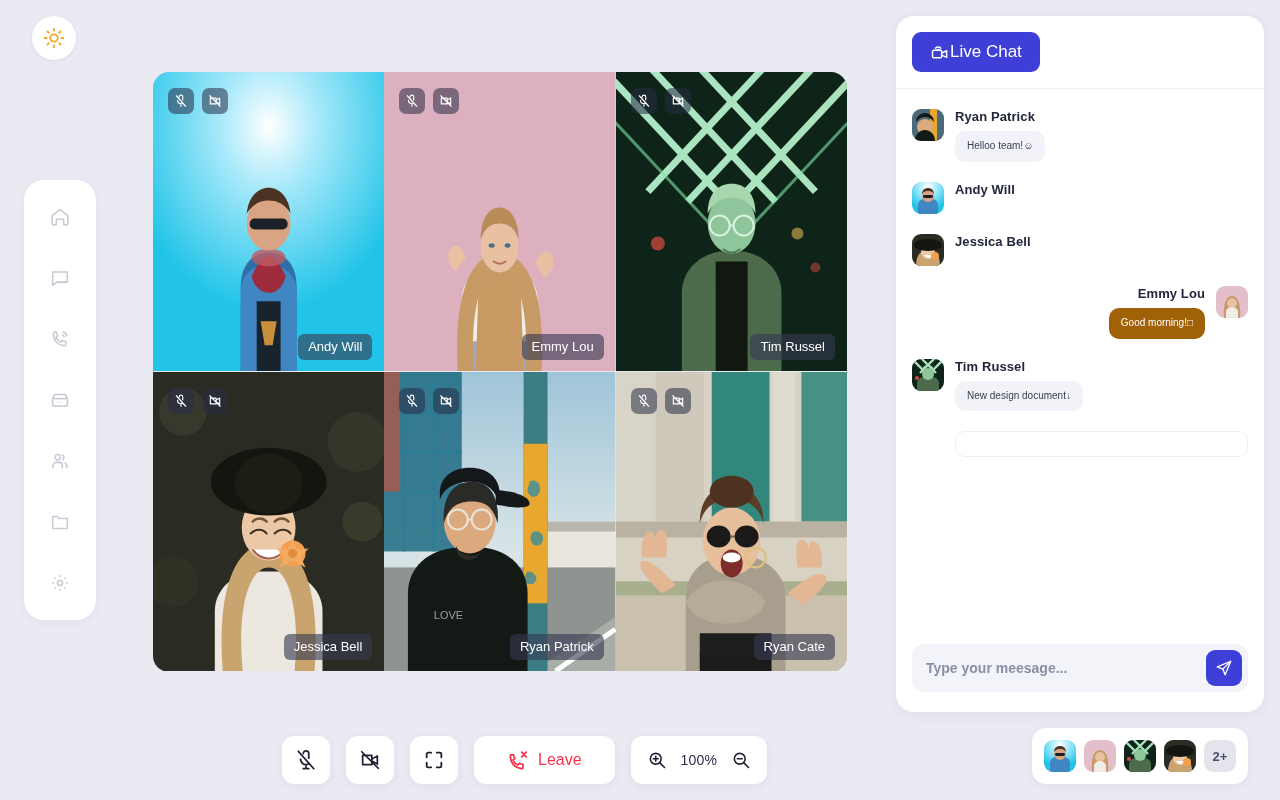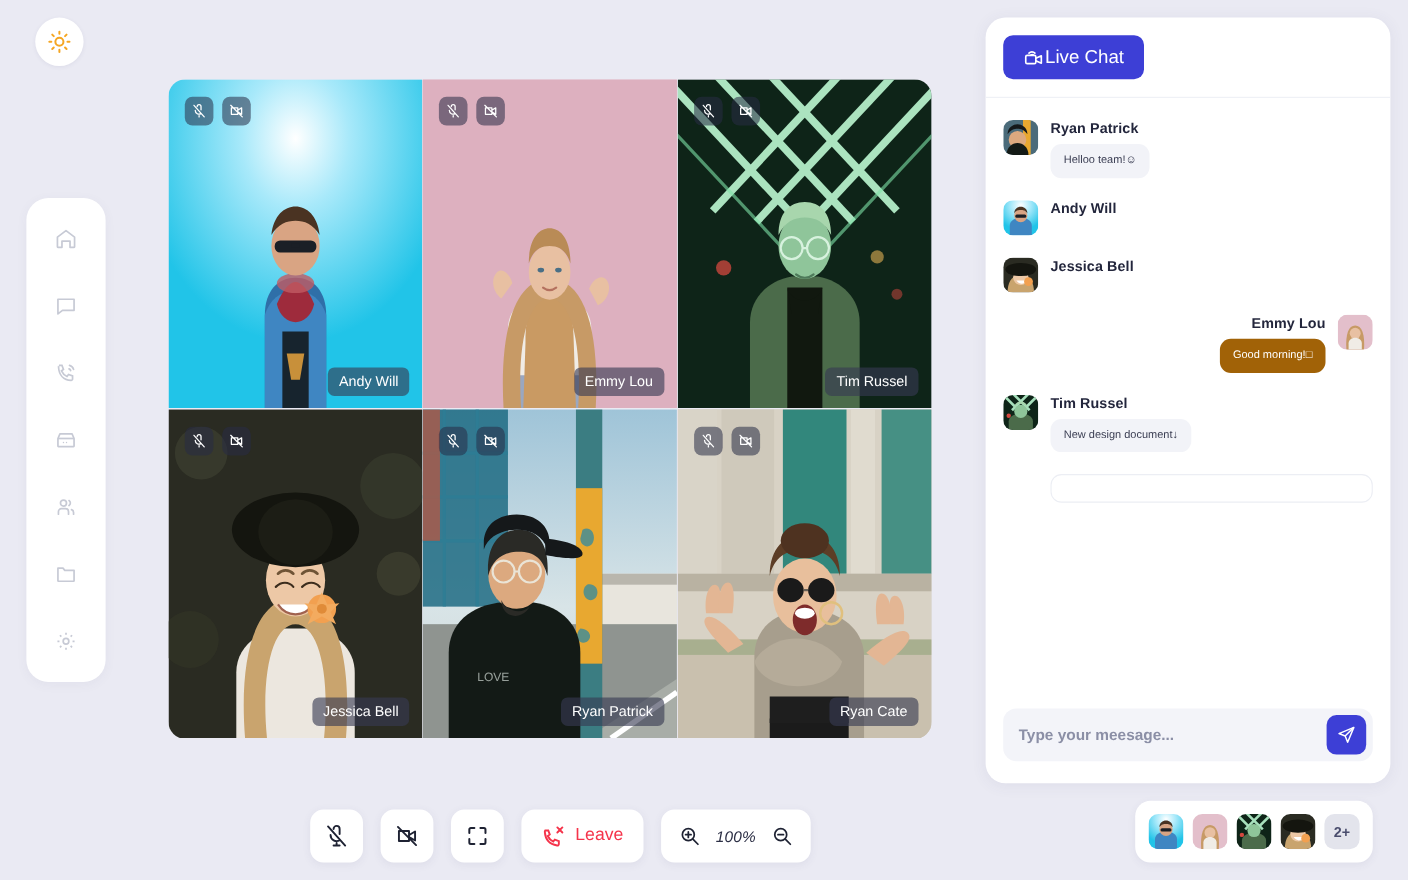--- a/index.html
+++ b/index.html
@@ -72,29 +72,28 @@
     display: flex; align-items: center; gap: 16px;
   }
   .tbtn {
     height: 48px; min-width: 48px;
     background: #fff; border-radius: 12px;
     display: flex; align-items: center; justify-content: center;
     box-shadow: 0 2px 8px rgba(70,70,120,.07);
     cursor: pointer; border: none;
   }
   .leave {
-    padding: 0 18px; gap: 9px; color: #f5344b;
+    padding: 0 33px; gap: 9px; color: #f5344b;
     font-size: 16px;
   }
   .zoomgrp {
     height: 48px; background: #fff; border-radius: 12px;
     display: flex; align-items: center; gap: 14px;
     padding: 0 16px;
     box-shadow: 0 2px 8px rgba(70,70,120,.07);
-    font-style: italic;
   }
   .zoomval { font-size: 14px; color: #2c2f45; letter-spacing: .2px; }
   .zicon { cursor: pointer; display: flex; }
 
   
   .chat {
     position: absolute; left: 896px; top: 16px;
     width: 368px; height: 696px;
     background: #fff; border-radius: 18px;
     display: flex; flex-direction: column;

